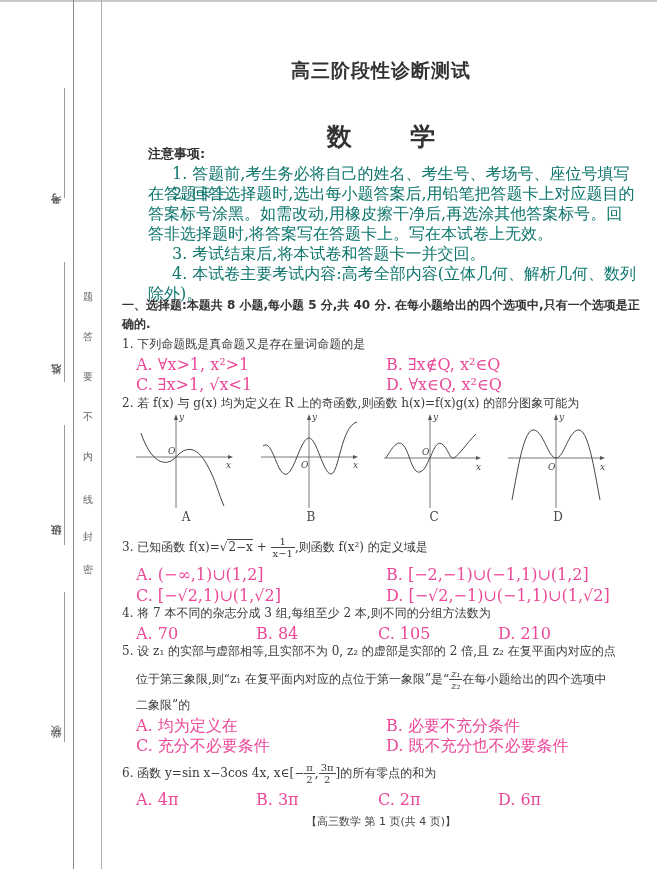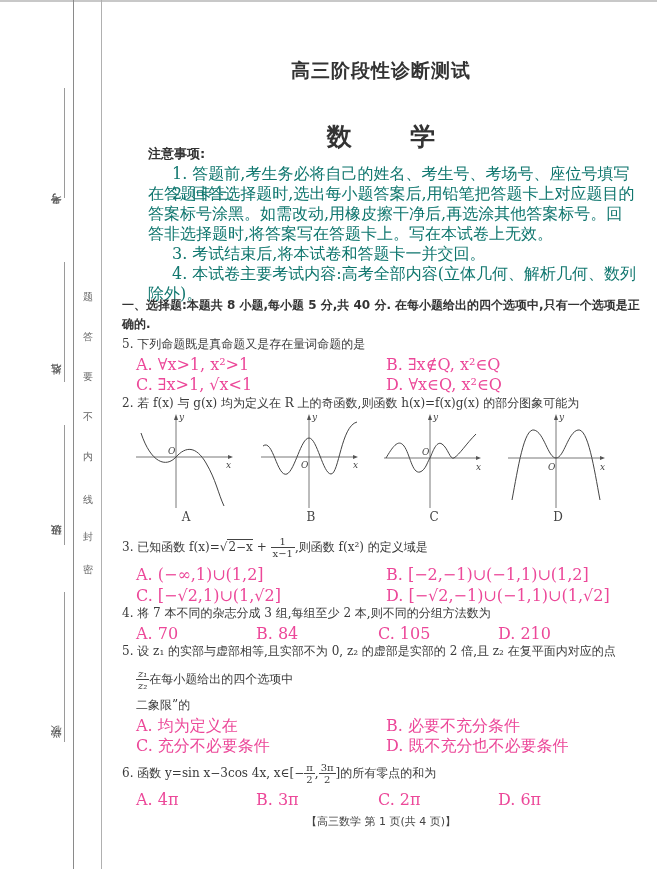--- a/index.html
+++ b/index.html
@@ -98,21 +98,21 @@
   <div class="title2">数 学</div>
 
   <div class="notice-head">注意事项:</div>
   <div class="notice indent" style="top:164px;">1. 答题前,考生务必将自己的姓名、考生号、考场号、座位号填写在答题卡上。</div>
   <div class="notice indent" style="top:184px;">2. 回答选择题时,选出每小题答案后,用铅笔把答题卡上对应题目的答案标号涂黑。如需改动,用橡皮擦干净后,再选涂其他答案标号。回答非选择题时,将答案写在答题卡上。写在本试卷上无效。</div>
   <div class="notice indent" style="top:244px;">3. 考试结束后,将本试卷和答题卡一并交回。</div>
   <div class="notice indent" style="top:264px;">4. 本试卷主要考试内容:高考全部内容(立体几何、解析几何、数列除外)。</div>
 
   <div class="section-head">一、选择题:本题共 8 小题,每小题 5 分,共 40 分. 在每小题给出的四个选项中,只有一个选项是正确的.</div>
 
-  <div class="q" style="top:335px;">5. 下列命题既是真命题又是存在量词命题的是</div>
+  <div class="q" style="top:335px;">1. 下列命题既是真命题又是存在量词命题的是</div>
   <div class="opt" style="left:20px;top:355px;">A. ∀x&gt;1, x²&gt;1</div>
   <div class="opt" style="left:270px;top:355px;">B. ∃x∉Q, x²∈Q</div>
   <div class="opt" style="left:20px;top:375px;">C. ∃x&gt;1, √x&lt;1</div>
   <div class="opt" style="left:270px;top:375px;">D. ∀x∈Q, x²∈Q</div>
 
   <div class="q" style="top:394px;">2. 若 f(x) 与 g(x) 均为定义在 R 上的奇函数,则函数 h(x)=f(x)g(x) 的部分图象可能为</div>
 
   <svg class="graph" style="left:20px;" viewBox="0 0 100 118">
     <line x1="0" y1="49" x2="92" y2="49" stroke="#555" stroke-width="0.8"></line>
     <polygon points="92,47 97,49 92,51" fill="#555"></polygon>
@@ -170,21 +170,21 @@
   <div class="opt" style="left:270px;top:586px;">D. [−√2,−1)∪(−1,1)∪(1,√2]</div>
 
   <div class="q" style="top:604px;">4. 将 7 本不同的杂志分成 3 组,每组至少 2 本,则不同的分组方法数为</div>
   <div class="opt" style="left:20px;top:624px;">A. 70</div>
   <div class="opt" style="left:140px;top:624px;">B. 84</div>
   <div class="opt" style="left:262px;top:624px;">C. 105</div>
   <div class="opt" style="left:382px;top:624px;">D. 210</div>
 
   <div class="q" style="top:642px;">5. 设 z₁ 的实部与虚部相等,且实部不为 0, z₂ 的虚部是实部的 2 倍,且 z₂ 在复平面内对应的点</div>
   <div class="q" style="left:20px;top:668px;width:510px;">
-    <span class="frac"><span class="num it">z₁</span><span class="den it">z₂</span></span><span>在每小题给出的四个选项中</span>
+    <span>位于第三象限,则“z₁ 在复平面内对应的点位于第一象限”是“</span><span class="frac"><span class="num it">z₁</span><span class="den it">z₂</span></span><span>在每小题给出的四个选项中</span>
   </div>
   <div class="q" style="left:20px;top:696px;">二象限”的</div>
   <div class="opt" style="left:20px;top:716px;">A. 均为定义在</div>
   <div class="opt" style="left:270px;top:716px;">B. 必要不充分条件</div>
   <div class="opt" style="left:20px;top:736px;">C. 充分不必要条件</div>
   <div class="opt" style="left:270px;top:736px;">D. 既不充分也不必要条件</div>
 
   <div class="q" style="top:762px;">
     <span>6. 函数 y=sin x−3cos 4x, x∈[−</span><span class="frac"><span class="num">π</span><span class="den">2</span></span><span>,</span><span class="frac"><span class="num">3π</span><span class="den">2</span></span><span>]的所有零点的和为</span>
   </div>

